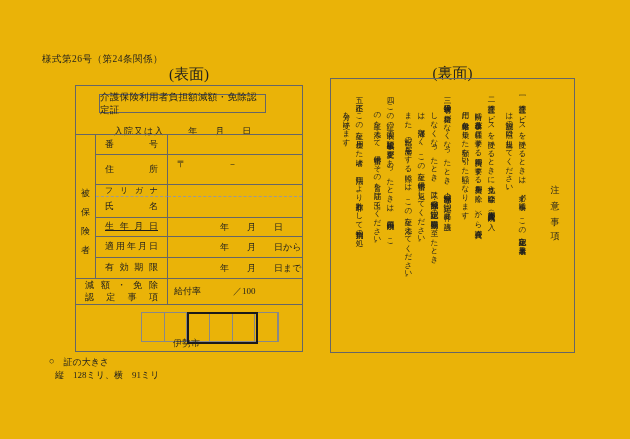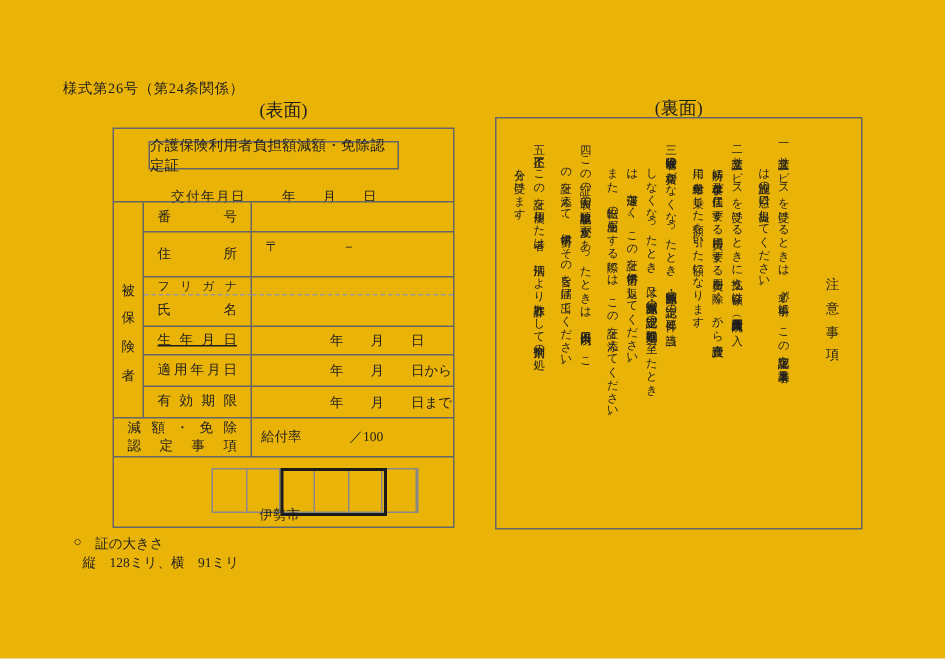--- a/index.html
+++ b/index.html
@@ -2,21 +2,21 @@
 <html><head>
 <meta charset="utf-8">
 <style>
   html,body{margin:0;padding:0;background:#f2f2f2;}
   .stage{position:relative;width:630px;height:439px;background:#eab308;
          font-family:"Liberation Serif","DejaVu Serif",serif;color:#1e1e1e;overflow:hidden;}
   .abs{position:absolute;}
 
   
   .form-no{left:42px;top:53px;font-size:9.5px;letter-spacing:0.5px;}
-  .side-label{font-size:12px;text-align:center;}
+  .side-label{font-size:15px;text-align:center;}
   .front-side-label{left:75px;top:65px;width:228px;}
   .back-side-label{left:330px;top:64px;width:245px;}
 
   
   .front-panel{left:75px;top:85px;width:228px;height:267px;border:1px solid #666;box-sizing:border-box;padding-left:25px;}
   .cert-title-box{position:absolute;left:23px;top:8px;width:167px;height:19px;border:1px solid #666;
                   box-sizing:border-box;display:flex;align-items:center;justify-content:center;
                   font-size:9.5px;letter-spacing:0.3px;}
   .issue-line{position:absolute;left:0;top:39px;width:100%;font-size:9px;display:flex;}
   .issue-label{margin-left:38px;letter-spacing:1px;}
@@ -75,21 +75,21 @@
 
 <div class="stage">
 
   <div class="abs form-no">様式第26号（第24条関係）</div>
   <div class="abs side-label front-side-label">(表面)</div>
   <div class="abs side-label back-side-label">(裏面)</div>
 
   <div class="abs front-panel">
     <div class="cert-title-box">介護保険利用者負担額減額・免除認定証</div>
     <div class="issue-line">
-      <span class="issue-label">交付年月日</span>
+      <span class="issue-label">入院又は入</span>
       <span class="issue-value">年　　月　　日</span>
     </div>
 
     <div class="front-table">
       <div class="cell insured-cell br bb">
         <span class="insured-vert">被保険者</span>
       </div>
 
       <div class="cell lab-cell br bb" style="grid-column:2;grid-row:1;justify-content:center;">
         <span class="lab">番号</span>

